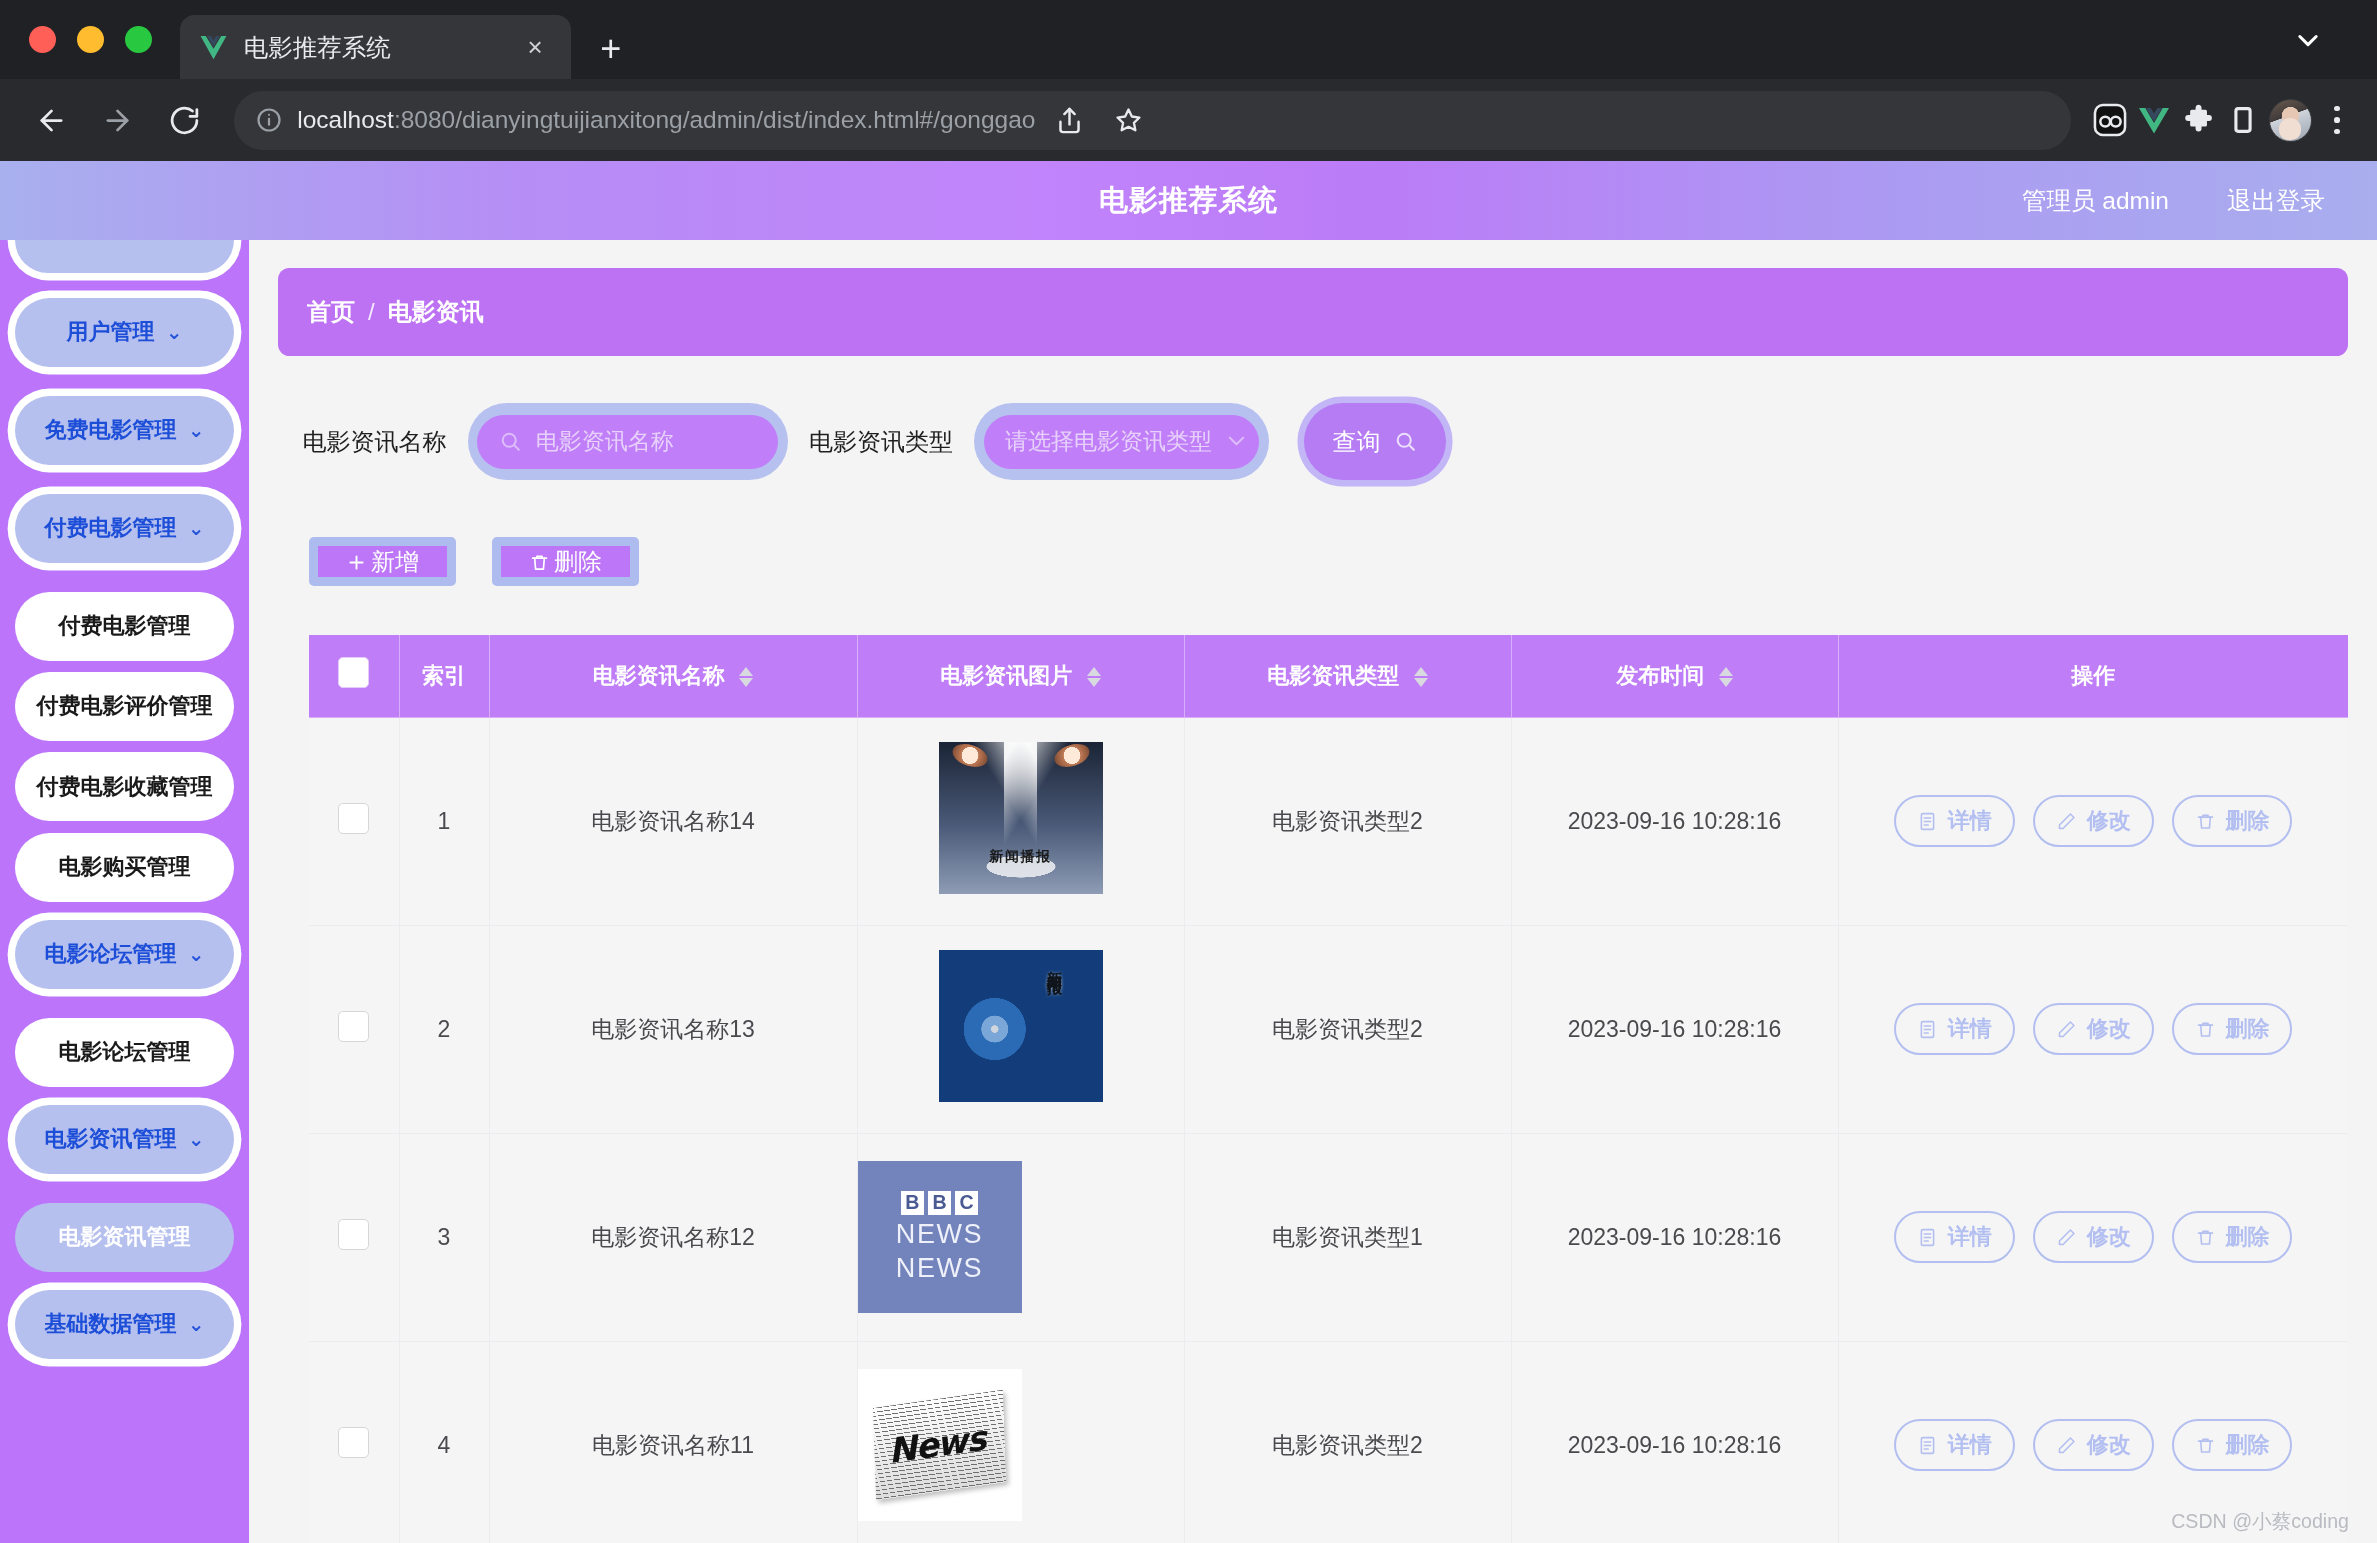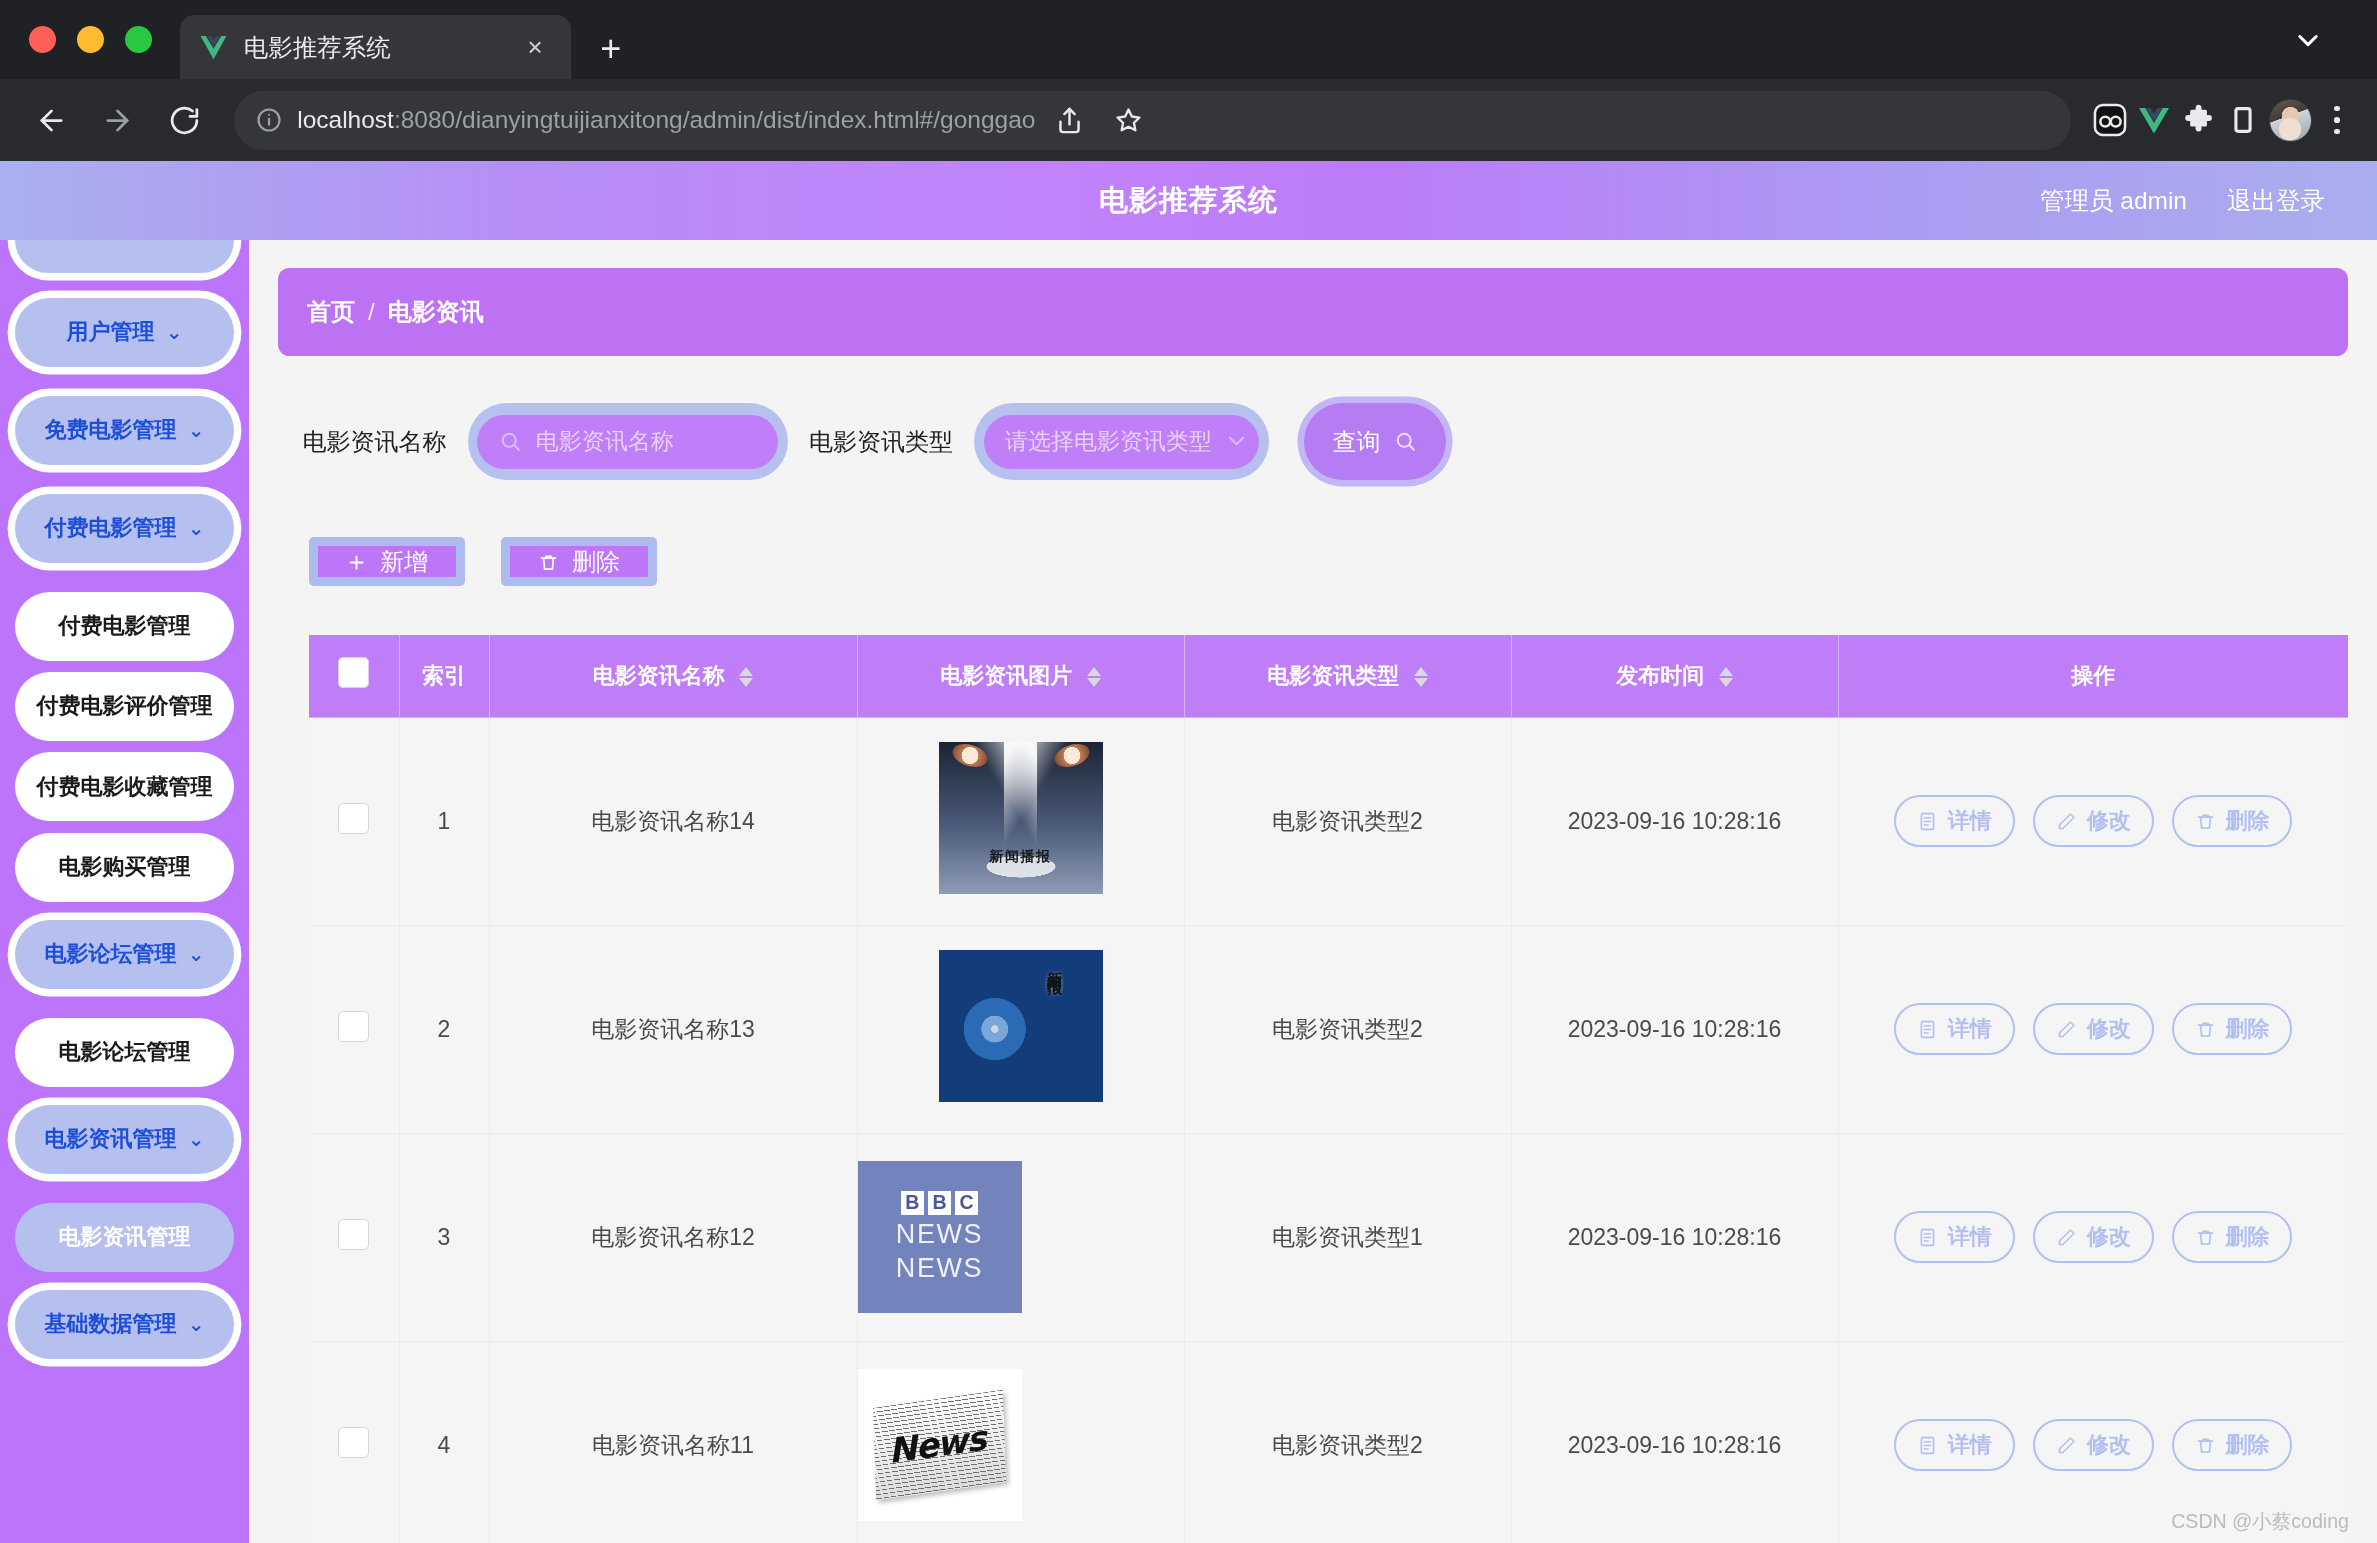--- a/index.html
+++ b/index.html
@@ -80,21 +80,21 @@
   .app-header {
     height: 79px; width: 100%;
     background: linear-gradient(90deg,#a8b0ee 0%, #b68df5 22%, #c184fb 43%, #bb7cf7 58%, #ab9bf2 80%, #a9aeee 100%);
     display: flex; align-items: center; position: relative;
   }
   .app-title {
     position: absolute; left: 0; right: 0; text-align: center;
     color: #ffffff; font-size: 29px; font-weight: 700; letter-spacing: 0.8px;
   }
   .app-user {
-    margin-left: auto; display: flex; align-items: center; gap: 40px;
+    margin-left: auto; display: flex; align-items: center; gap: 58px;
     padding-right: 52px; position: relative; z-index: 2;
   }
   .app-user span { color: #ffffff; font-size: 24.5px; }
 
   .body-wrap { display: flex; height: calc(100% - 79px); }
 
   
   .sidebar {
     width: 249px; flex: none; background: #bb74fa; position: relative;
     padding-top: 0; overflow: hidden;
@@ -147,21 +147,21 @@
   .search-glyph { width: 24.5px; height: 24.5px; flex: none; opacity: .75; }
   .btn-query {
     background: #b57cf4; border-radius: 39px; height: 77px; padding: 0 28px;
     display: flex; align-items: center; gap: 13px; color: #fff; font-size: 24px;
     box-shadow: 0 0 0 6.5px #c2b6f6; margin-left: 14.7px;
   }
 
   .crud { display: flex; gap: 36px; padding: 57px 0 0 31px; }
   .btn-crud {
     background: #bc76f7; color: #ffffff; font-size: 24px; height: 49px;
-    padding: 0 28px; display: flex; align-items: center; gap: 13px;
+    padding: 0 28px; display: flex; align-items: center; gap: 4px;
     border: 9px solid #aebbee; border-radius: 4.9px;
   }
 
   
   .table-wrap { padding: 49px 0 0 31px; }
   table { width: 100%; border-collapse: collapse; table-layout: fixed; background: #f5f5f6; }
   thead th {
     background: #bf7df8; color: #ffffff; font-size: 22px; font-weight: 700;
     height: 82px; border-right: 1.6px solid #d7aefb; border-bottom: 1.6px solid #d7aefb;
     white-space: nowrap;

